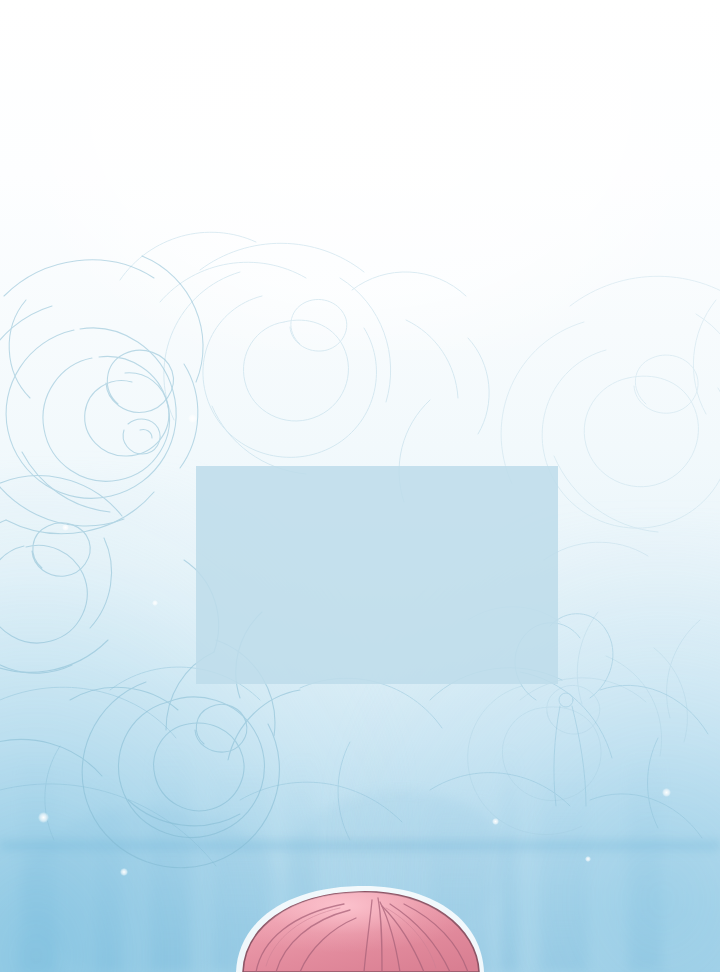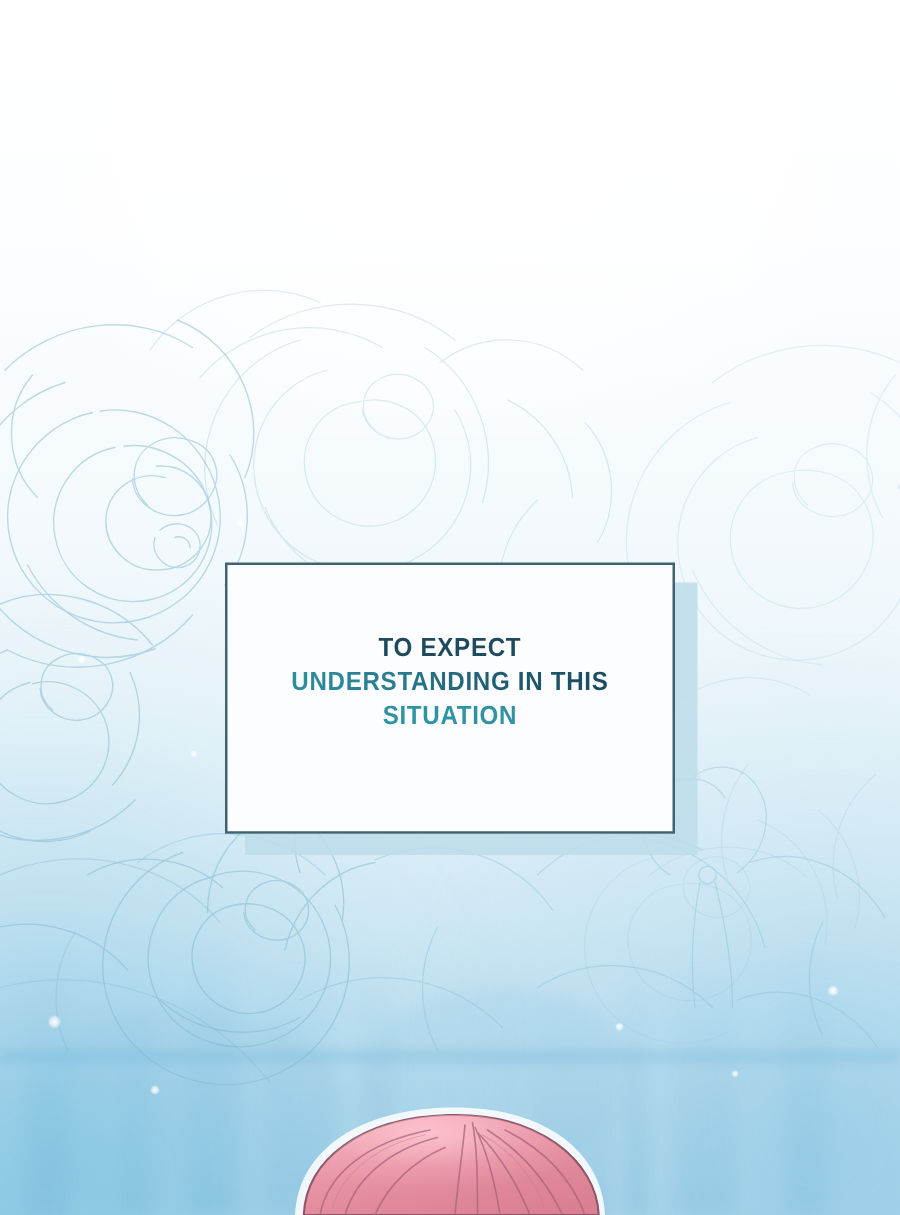--- a/index.html
+++ b/index.html
@@ -372,21 +372,14 @@
       </g>
       <g fill="none" stroke="#c97f93" stroke-width="1.0" opacity="0.5" stroke-linecap="round">
         <path d="M266 134 C274 106 302 84 340 76"></path>
         <path d="M436 136 C428 110 408 88 386 76"></path>
       </g>
     </svg>
   </div>
 
   <div class="panel-shadow"></div>
 
-  <div class="panel">
-    <div class="panel-text">
-      <span class="line1">TO EXPECT</span>
-      <span class="line2">UNDERSTANDING IN THIS</span>
-      <span class="line3">SITUATION</span>
-    </div>
-  </div>
 
 </div>
 
 </body></html>

